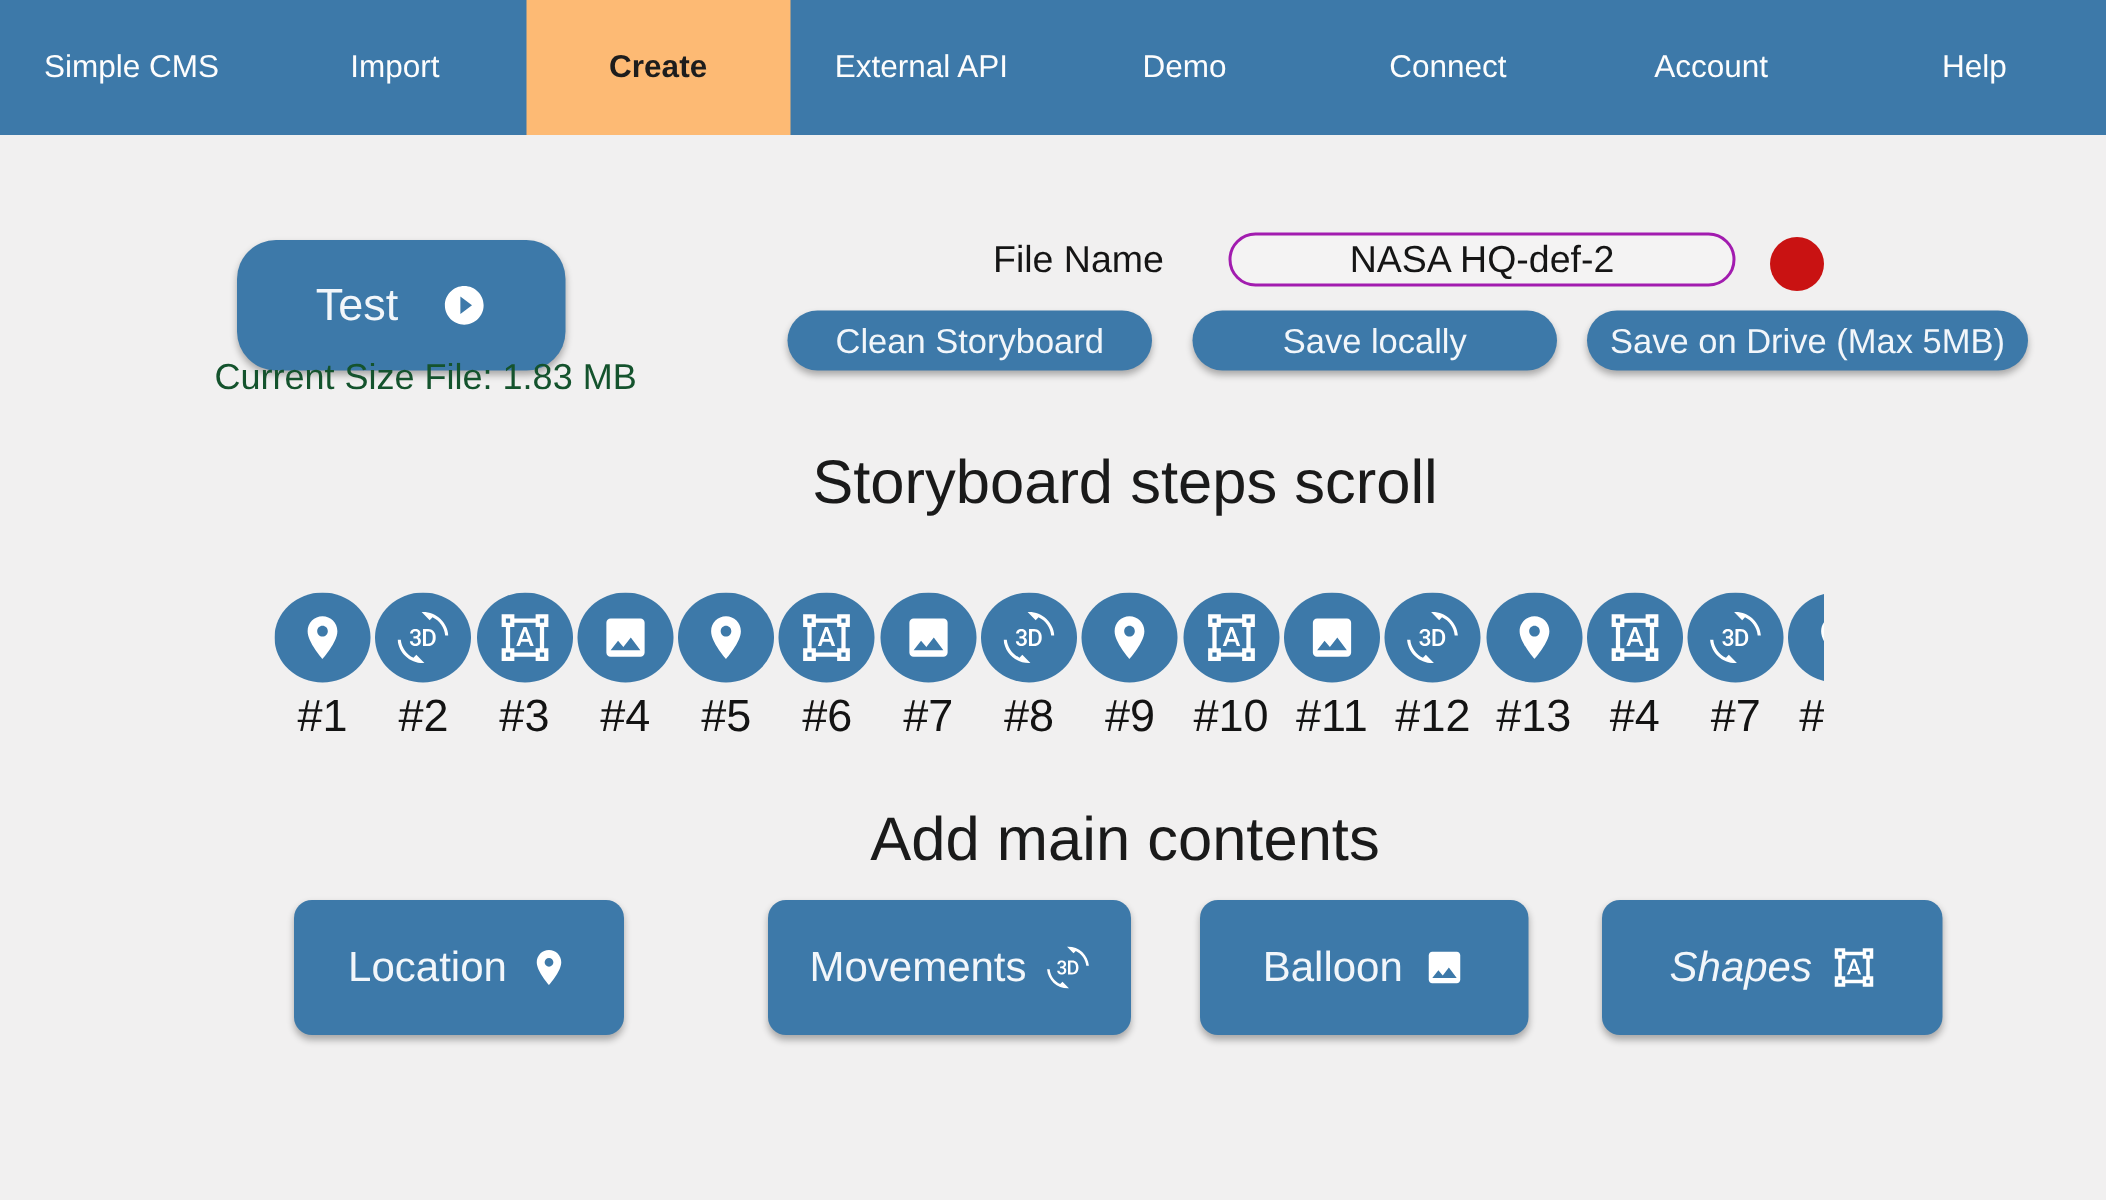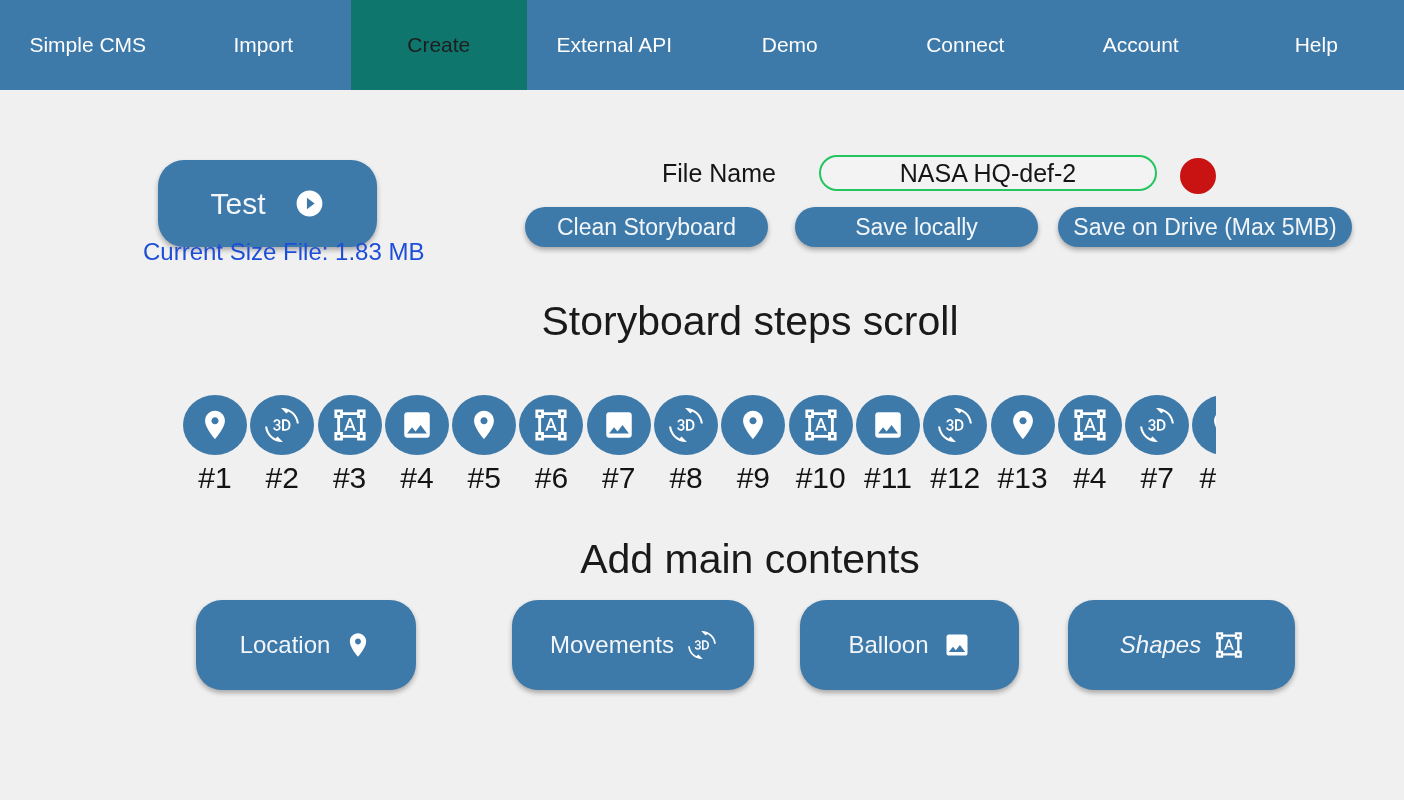--- a/index.html
+++ b/index.html
@@ -13,47 +13,47 @@
   
   .nav {
     position:absolute; left:0; top:0; width:1404px; height:90px;
     background:var(--accent); display:flex;
   }
   .nav-item {
     flex:1 1 0; display:flex; align-items:center; justify-content:center;
     color:#fdfdfd; font-size:21px; cursor:pointer; user-select:none;
     border:none; background:transparent; font-family:inherit;
   }
-  .nav-item.active { background:#0f766e; color:#1d1d1d; }
+  .nav-item.active { background:#fdba74; color:#1d1d1d;font-weight:bold; }
 
   
   .blue-btn {
     background:var(--accent); color:#f2f6fa; border:none; cursor:pointer;
     font-family:inherit; display:flex; align-items:center; justify-content:center;
     box-shadow:0 3px 5px rgba(0,0,0,0.30);
   }
 
   .test-btn {
     position:absolute; left:158px; top:124px; width:219px; height:87px;
     border-radius:26px; font-size:30px; gap:28px;margin-top:36px;
   }
   .test-btn svg { width:31px; height:31px; display:block; }
 
   .current-size {
     position:absolute; left:143px; top:238px; width:300px;
-    font-size:24px; color:#1d4ed8; white-space:nowrap;
+    font-size:24px; color:#14532d; white-space:nowrap;
   }
 
   .file-name-label {
     position:absolute; left:662px; top:159px;
     font-size:25px; color:#151515;
   }
   .file-name-input {
     position:absolute; left:819px; top:155px; width:306px; height:32px;
-    border:2px solid #22c55e; border-radius:18px; background:#f4f3f3;
+    border:2px solid #a21caf; border-radius:18px; background:#f4f3f3;
     font-family:inherit; font-size:25px; color:#151515; text-align:center;
     padding:0 14px; outline:none;
   }
   .record-dot {
     position:absolute; left:1180px; top:158px; width:36px; height:36px;
     border-radius:50%; background:var(--record);
   }
 
   .pill {
     position:absolute; top:207px; height:40px; border-radius:20px;
@@ -85,22 +85,22 @@
     display:flex; align-items:center; justify-content:center; cursor:pointer;
     border:none; padding:0;
   }
   .step-circle svg { width:34px; height:34px; display:block; }
   .step-label {
     margin-top:6px; font-size:30px; color:#131313; white-space:nowrap;
   }
 
   
   .content-btn {
-    position:absolute; top:600px; height:90px; border-radius:26px;
-    font-size:24px; gap:14px;
+    position:absolute; top:600px; height:90px; border-radius:12px;
+    font-size:28px; gap:14px;
   }
   .content-btn svg { width:28px; height:28px; display:block; }
 
   .icon { display:inline-flex; align-items:center; justify-content:center; }
 </style>
 </head>
 <body>
 
 <div class="page" style="--accent: #3d79a9; --record: #c91212; background: rgb(241, 240, 240);">
 

